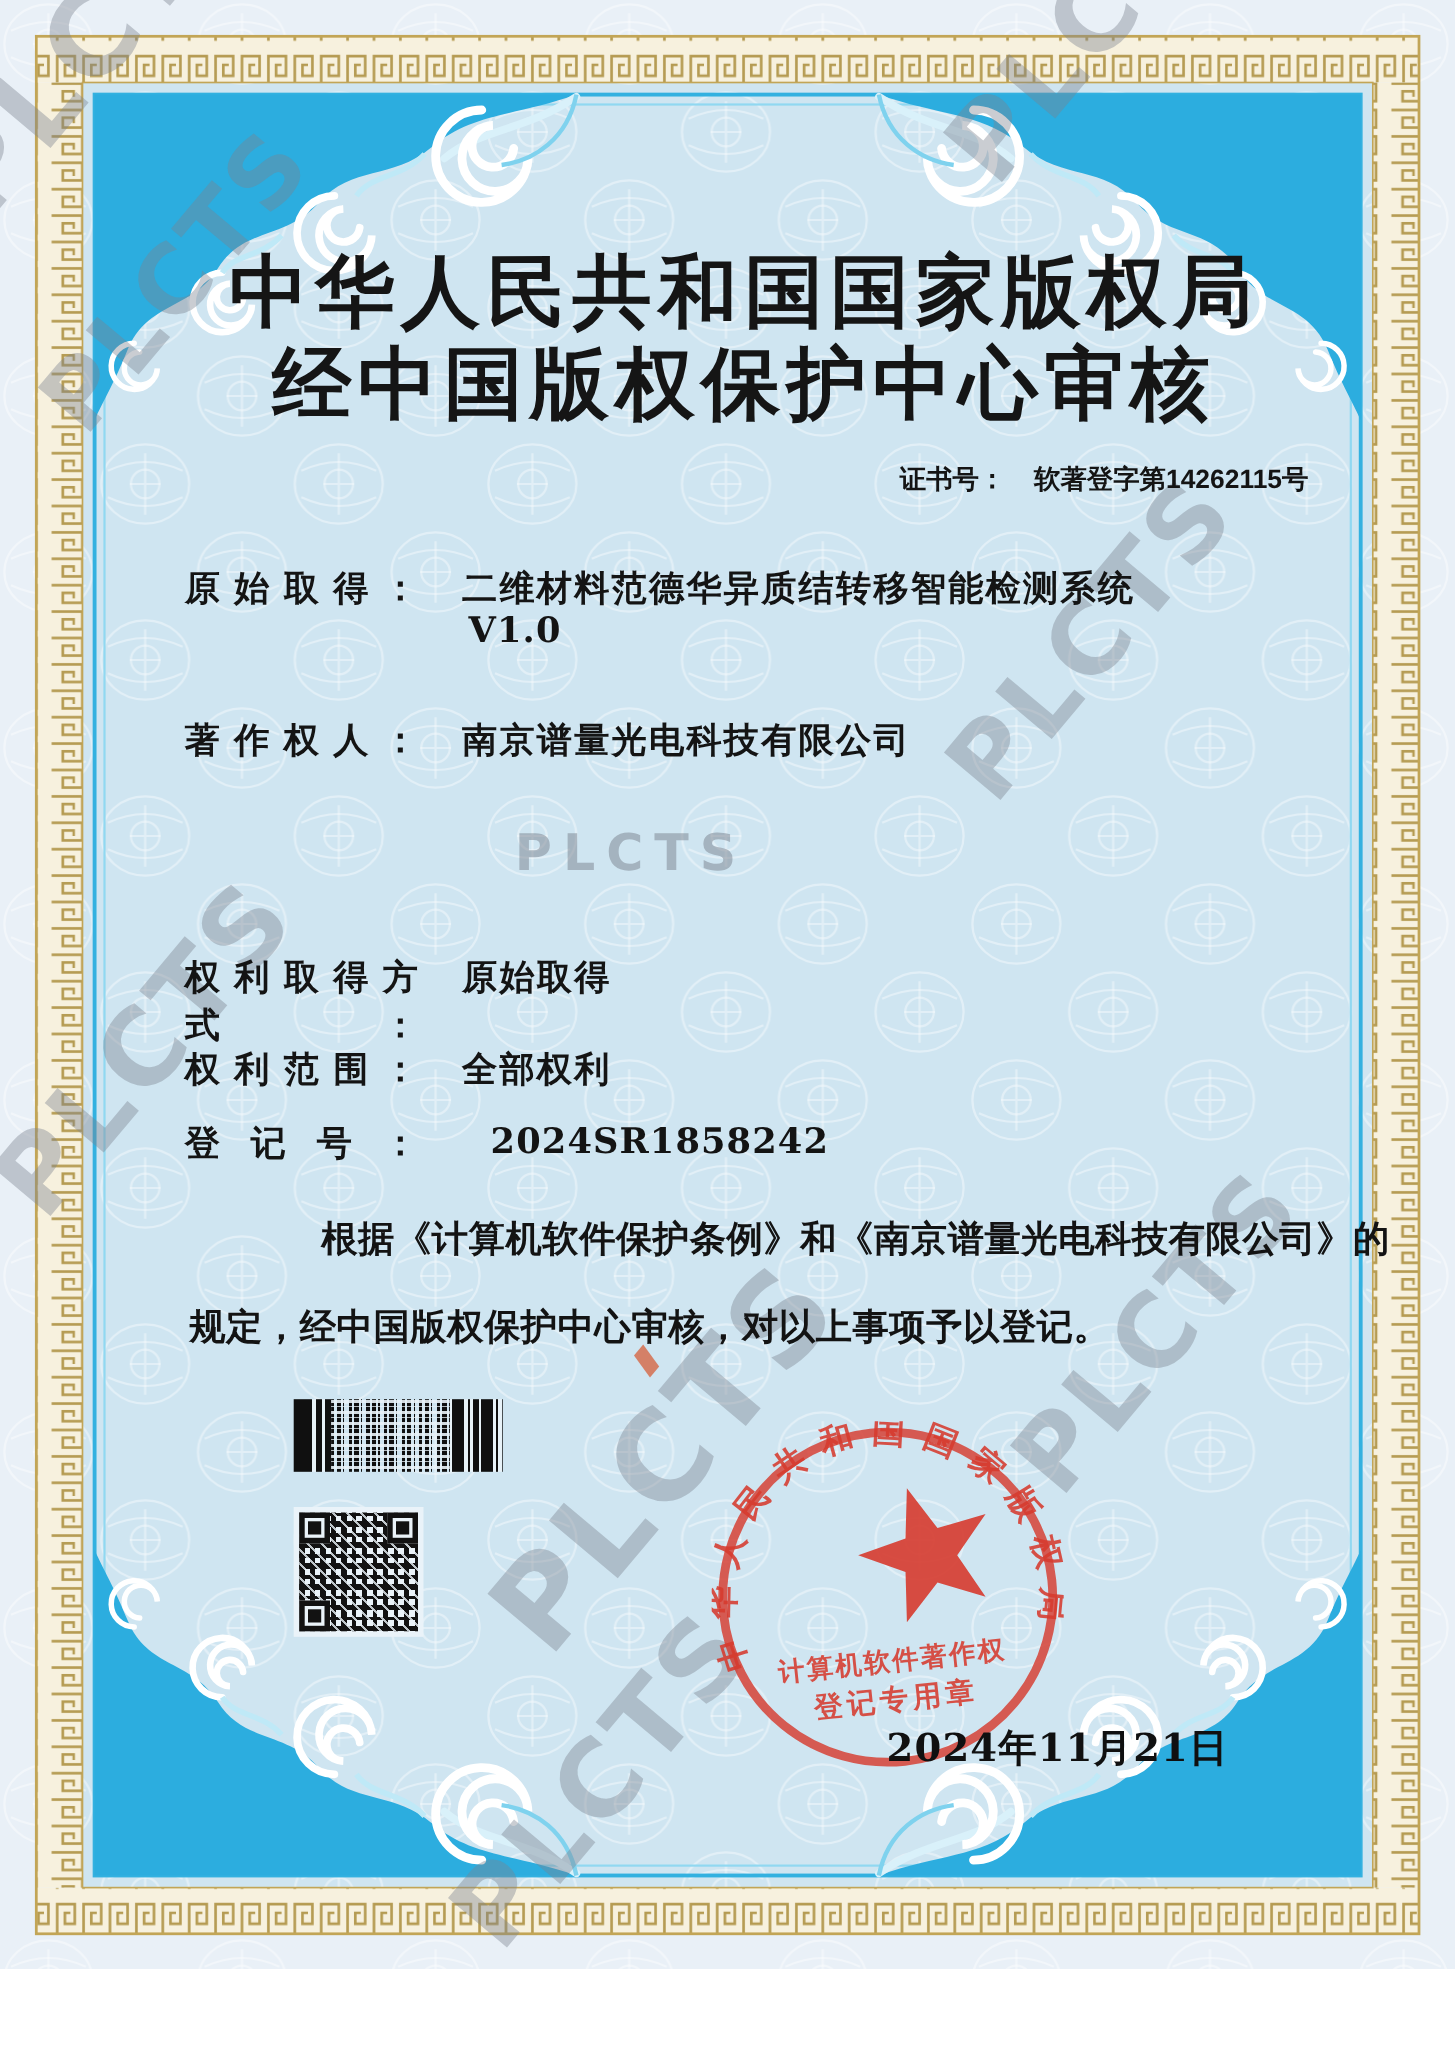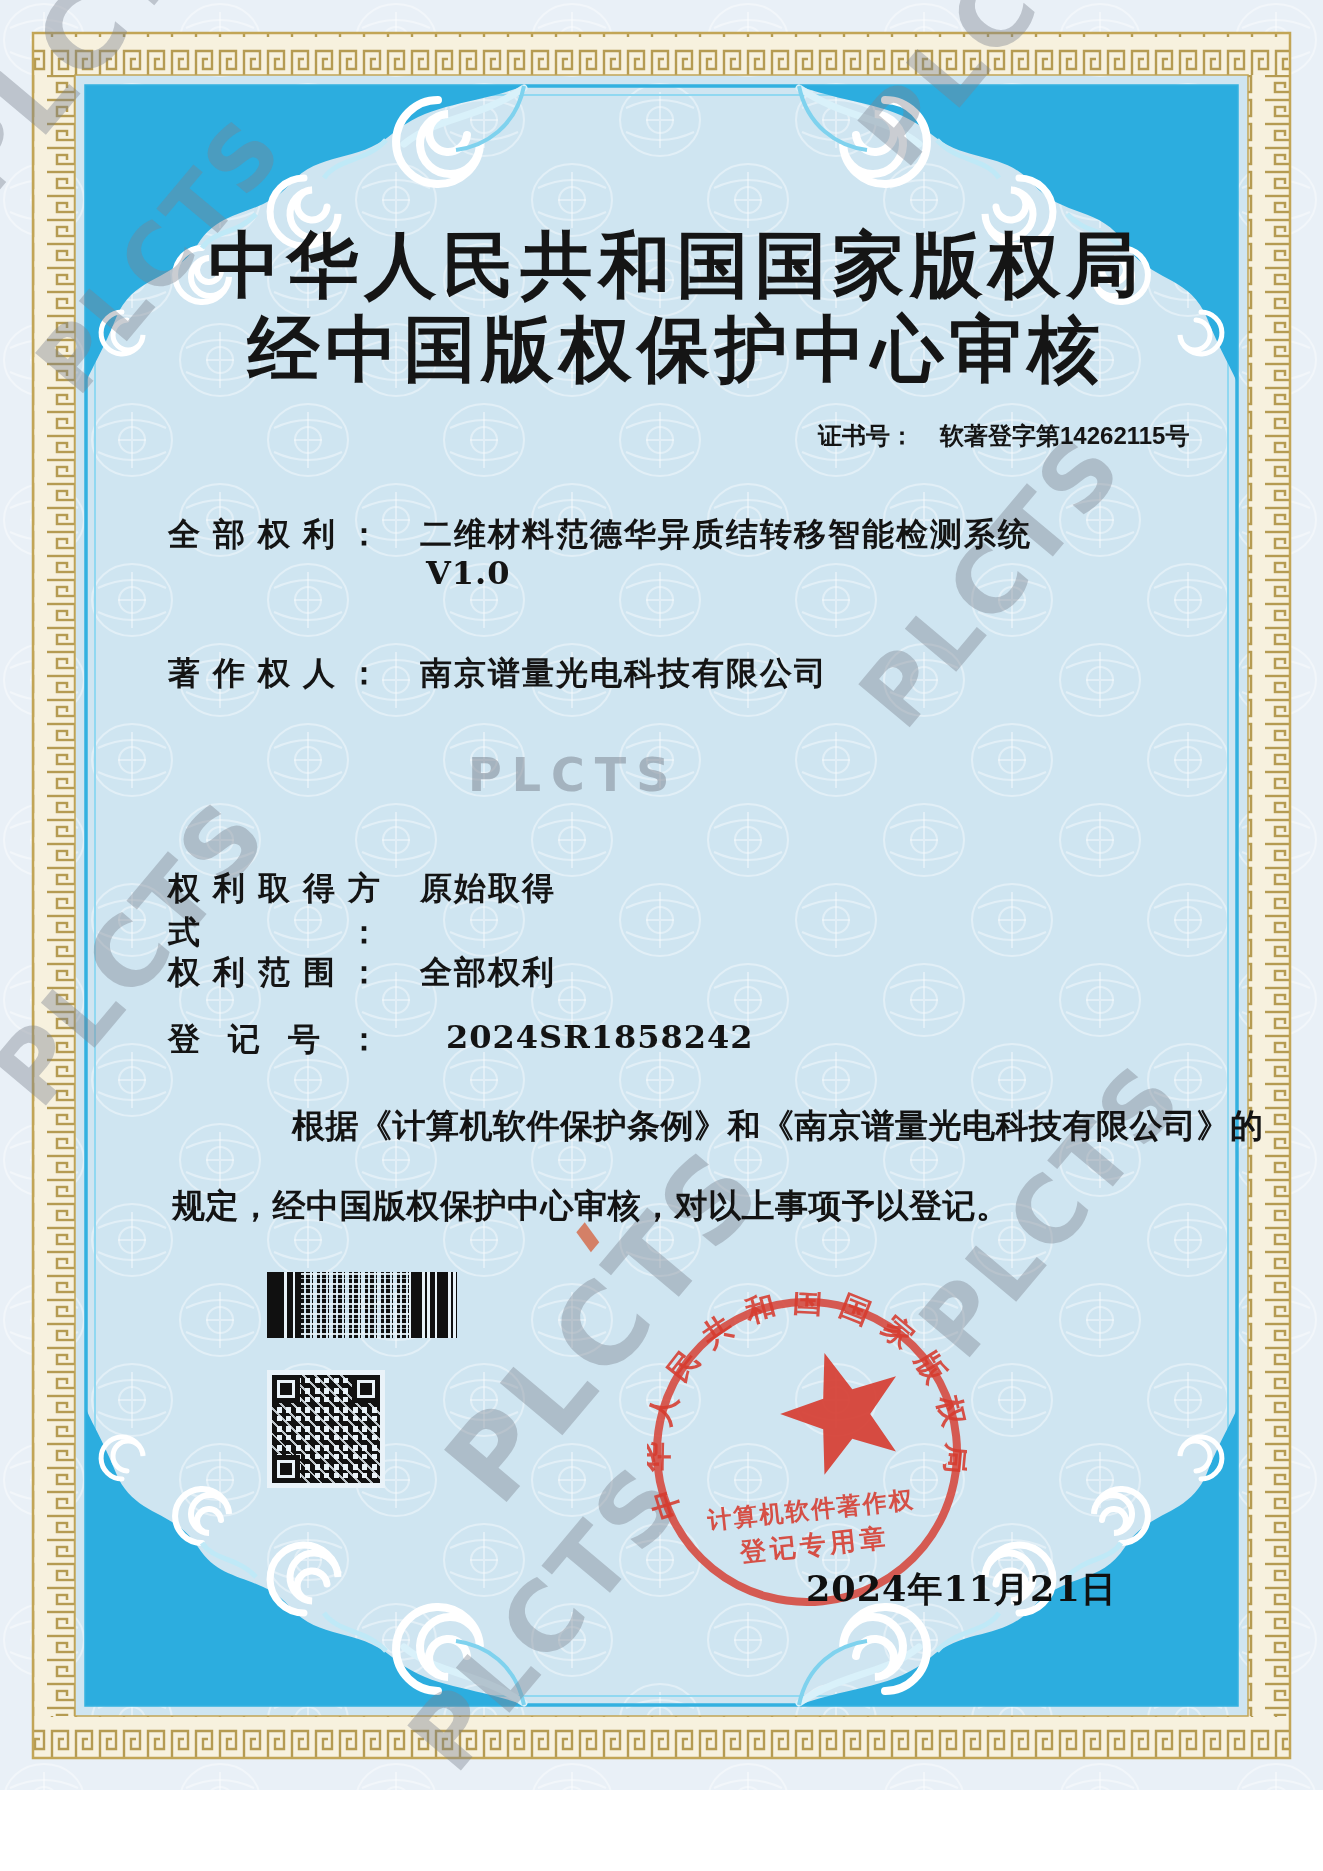--- a/index.html
+++ b/index.html
@@ -144,21 +144,21 @@
   <div class="wm" style="left:430px;top:1700px;font-size:96px;transform:rotate(-50deg);"><span>PLCTS</span></div>
 
   <div class="txt title" style="top:218px;">中华人民共和国国家版权局</div>
   <div class="txt title" style="top:302px;">经中国版权保护中心审核</div>
 
   <div class="txt cert-no">
     <span>证书号：</span><span class="val">软著登字第14262115号</span>
   </div>
 
   <div class="txt row" style="top:513px;">
-    <span class="f-label">全部权利：</span>
+    <span class="f-label">原始取得：</span>
     <span class="f-value">二维材料范德华异质结转移智能检测系统</span>
   </div>
   <div class="txt f-value serifv" style="left:400px;top:554px;">V1.0</div>
 
   <div class="txt row" style="top:652px;">
     <span class="f-label">著作权人：</span>
     <span class="f-value">南京谱量光电科技有限公司</span>
   </div>
 
   <div class="txt row" style="top:867px;">

